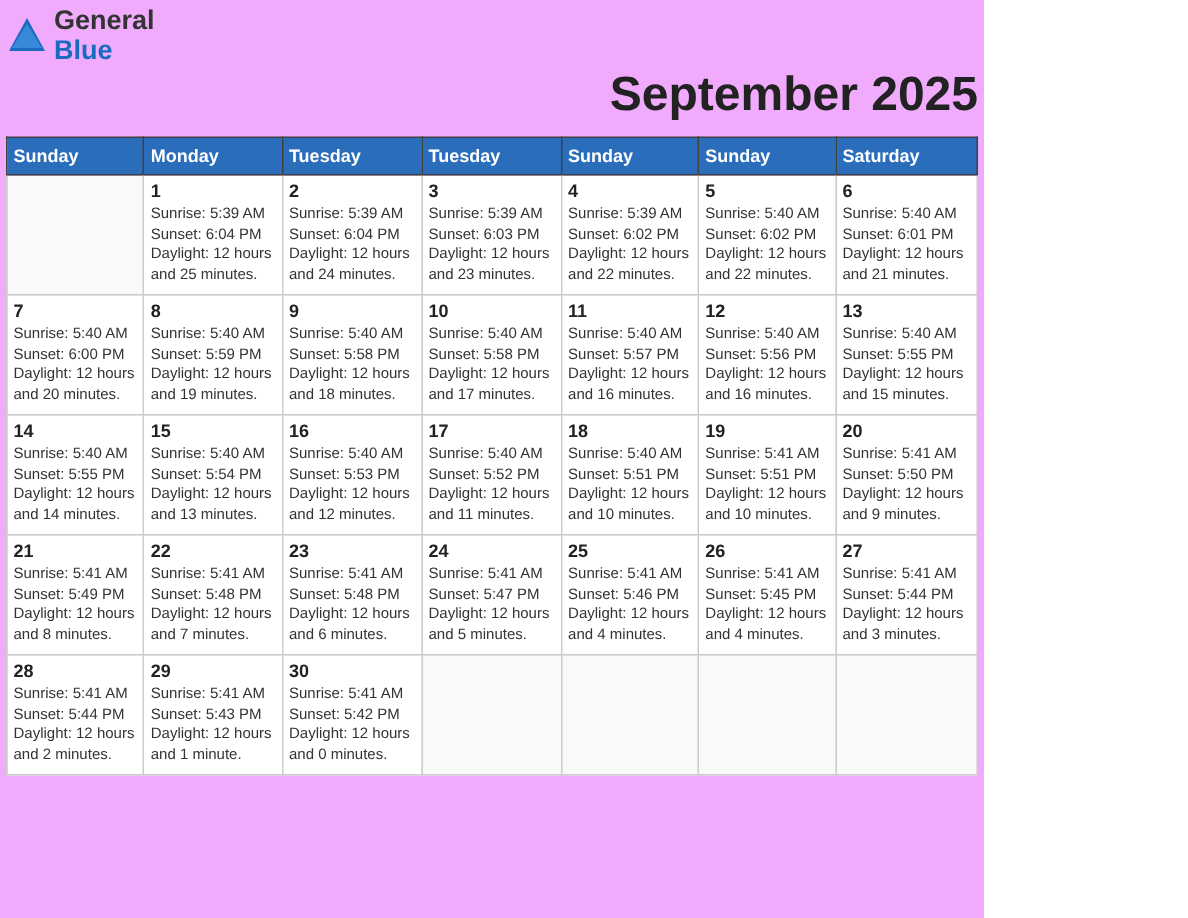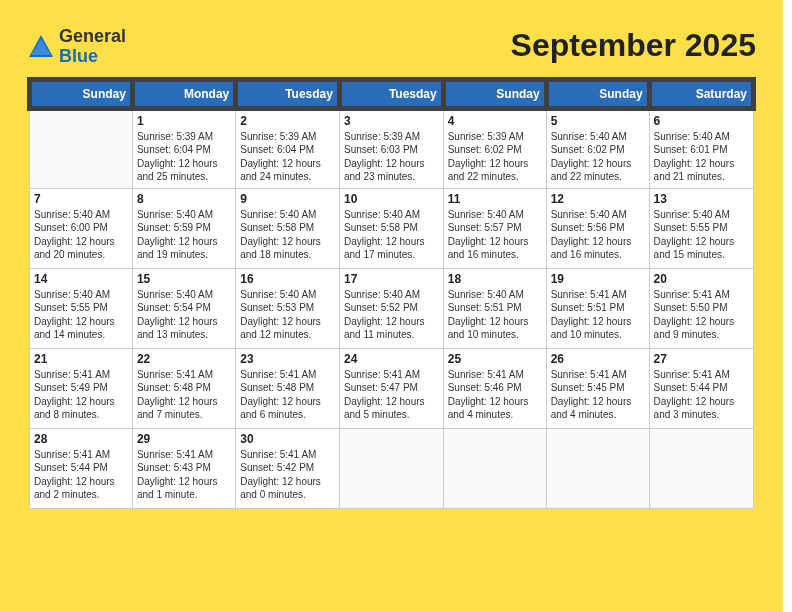--- a/index.html
+++ b/index.html
@@ -4,24 +4,24 @@
   <style>
     * { margin: 0; padding: 0; box-sizing: border-box; }
     body {
       font-family: Arial, sans-serif;
       background: #fff;
       width: 792px;
       height: 612px;
       overflow: hidden;
     }
     .page {
-      width: 783px;
+      width: 656px;
       height: 612px;
-      padding: 27px;
-      background: #fde047;
+      padding: 4px;
+      background: #f0abfc;
     }
     .header {
       display: flex;
       justify-content: space-between;
       align-items: flex-start;
       margin-bottom: 10px;
     }
     .logo {
       display: flex;
       align-items: center;
@@ -41,43 +41,44 @@
       font-weight: bold;
       color: #1a6bbf;
     }
     .logo-icon {
       width: 28px;
       height: 28px;
       margin-right: 4px;
     }
     .title-block {
       text-align: right;
+      margin-top: 40px;
     }
     .month-title {
       font-size: 32px;
       font-weight: bold;
       color: #222;
     }
     .location {
       font-size: 15px;
       color: #555;
     }
     .calendar {
       width: 100%;
       border-collapse: collapse;
       font-size: 10px;
     }
     .calendar th {
       background: #2a6ebb;
       color: #fff;
       padding: 5px 4px;
-      text-align: right;
+      text-align: left;
       font-size: 12px;
       font-weight: bold;
-      border: 5px solid #404040;
+      border: 1px solid #404040;
     }
     .calendar td {
       border: 1px solid #ccc;
       vertical-align: top;
       padding: 3px 4px;
       width: 113px;
       height: 80px;
       background: #fff;
     }
     .calendar td.empty {

